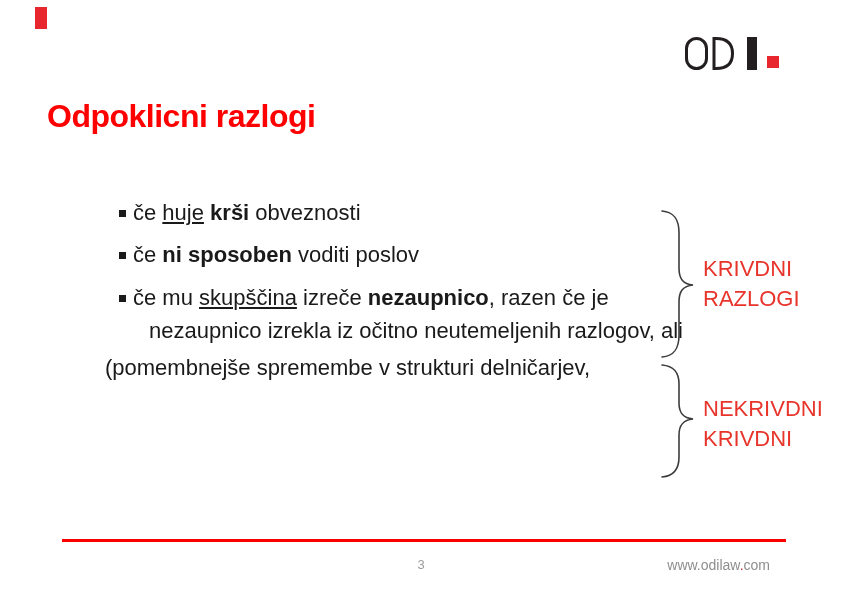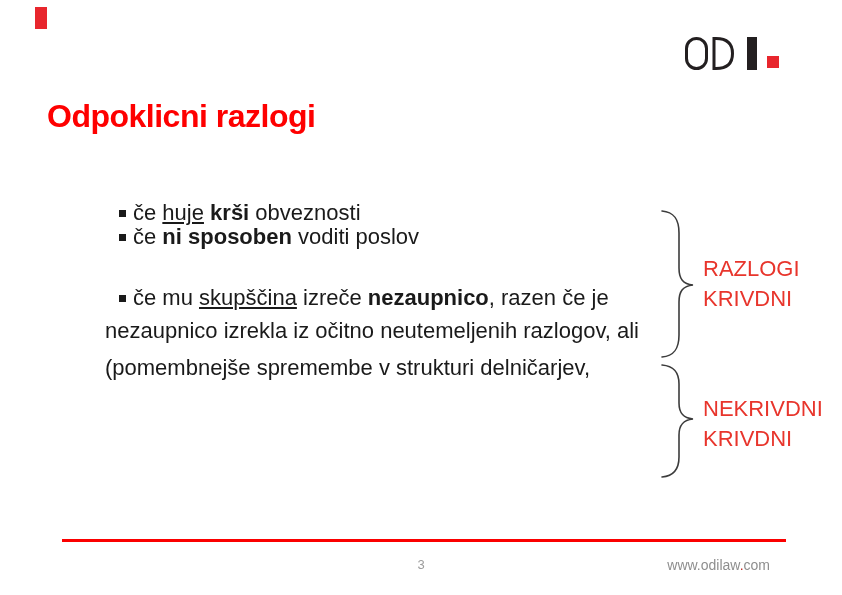--- a/index.html
+++ b/index.html
@@ -23,23 +23,23 @@
     font-size:32px;font-weight:bold;color:#fe0000;
     letter-spacing:-0.5px;white-space:nowrap;
   }
   
   .content{position:absolute;left:0;top:0;width:842px;height:516px;}
   .content-line{
     position:absolute;left:105px;width:600px;
     font-size:22px;line-height:26px;color:#1a1a1a;white-space:nowrap;
   }
   .content-line:nth-of-type(1){top:200px;}
-  .content-line:nth-of-type(2){top:224px;}
+  .content-line:nth-of-type(2){top:242px;}
   .content-line:nth-of-type(3){top:285px;}
-  .content-line:nth-of-type(4){top:318px;}
+  .content-line:nth-of-type(4){top:318px;margin-left:44px;}
   .content-line:nth-of-type(5){top:355px;}
   .content-line:nth-of-type(6){top:395px;}
   .content-line:nth-of-type(7){top:435px;}
   .content-line .bullet{
     display:inline-block;width:7px;height:7px;background:#1a1a1a;
     margin-left:14px;margin-right:7px;transform:translateY(-3px);
   }
   .content-line .bold{font-weight:bold;}
   .content-line .underline{text-decoration:underline;}
   
@@ -87,22 +87,22 @@
       <div class="content-line"><span>nezaupnico izrekla iz očitno neutemeljenih razlogov, ali</span></div>
       <div class="content-line"><span>(pomembnejše spremembe v strukturi delničarjev,</span></div>
     </div>
 
   <svg class="braces" viewBox="655 205 45 280">
     <path d="M662,211 C674,212 679,219 679,233 L679,268 C679,279 683,284 693,285 C683,286 679,291 679,302 L679,335 C679,349 674,356 662,357"></path>
     <path d="M662,365 C674,366 679,372 679,384 L679,403 C679,413 683,418 693,419 C683,420 679,425 679,435 L679,457 C679,469 674,476 662,477"></path>
   </svg>
 
   <div class="annotation first">
+    <div>KRIVDNI</div>
     <div>RAZLOGI</div>
-    <div>KRIVDNI</div>
   </div>
 
   <div class="annotation second">
     <div>NEKRIVDNI</div>
     <div>KRIVDNI</div>
   </div>
 
   <div class="divider"></div>
 
   <div class="page-number">3</div>

